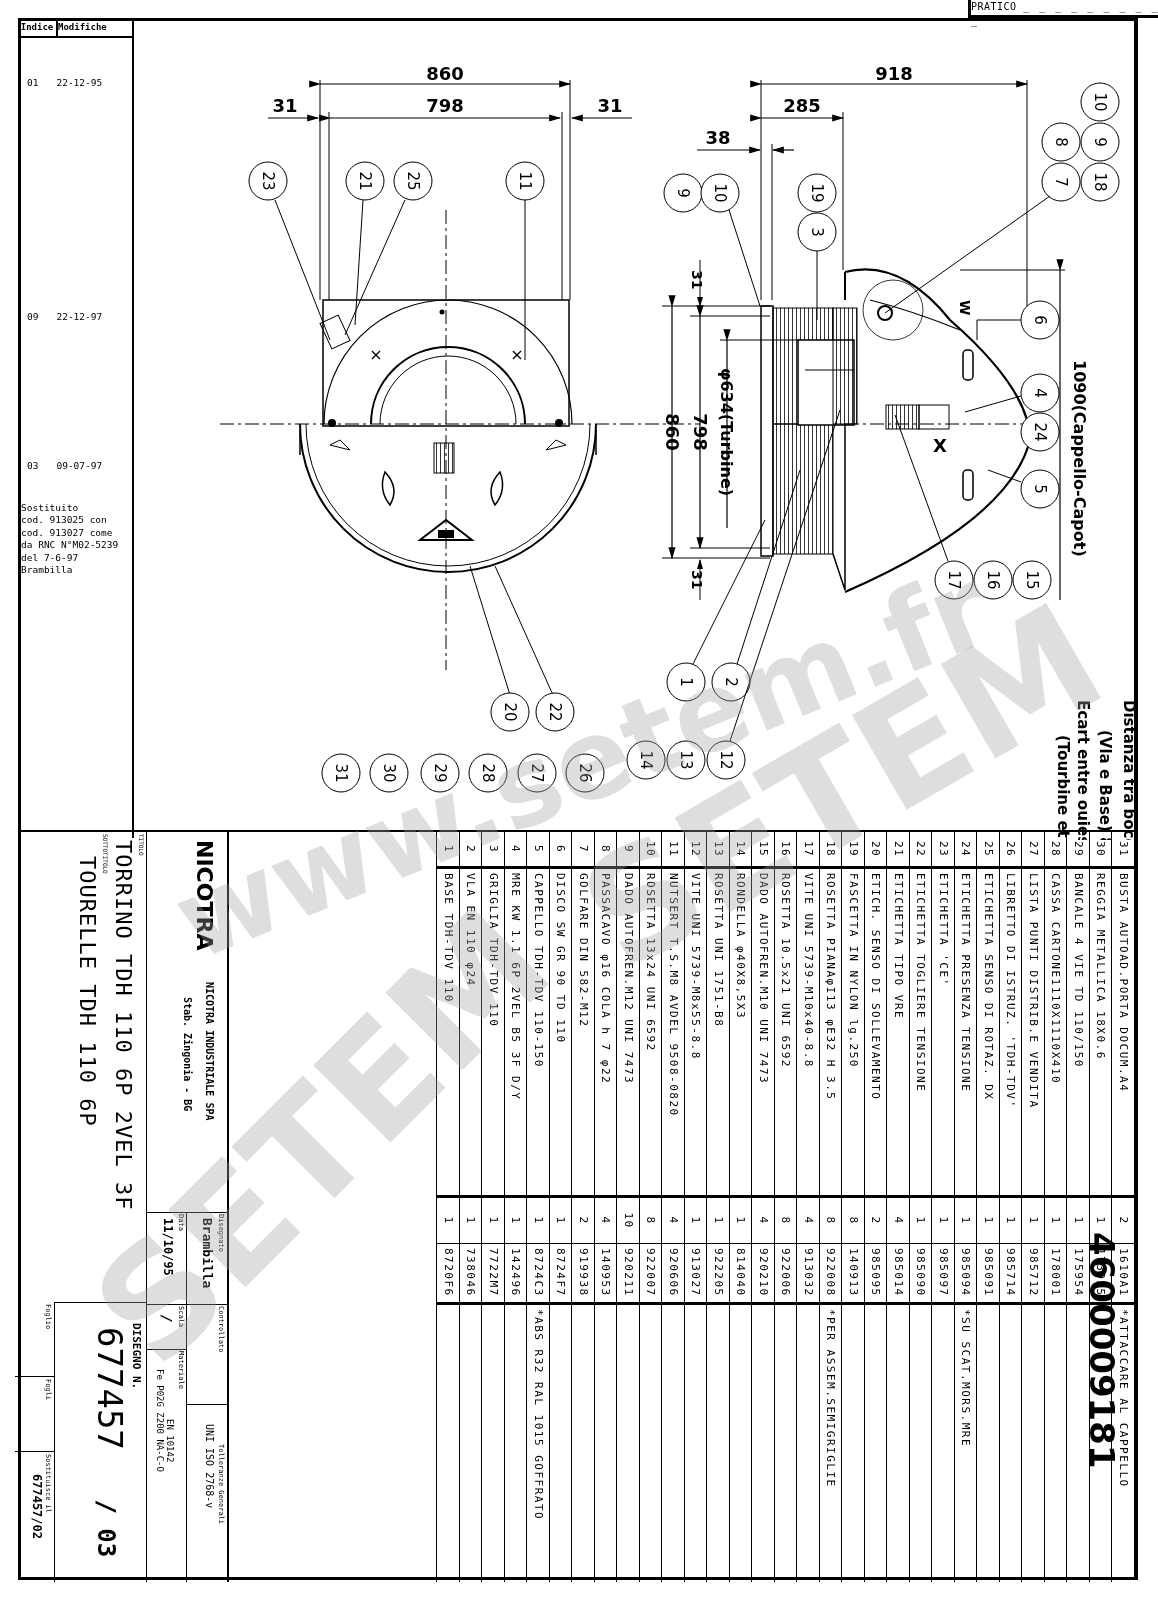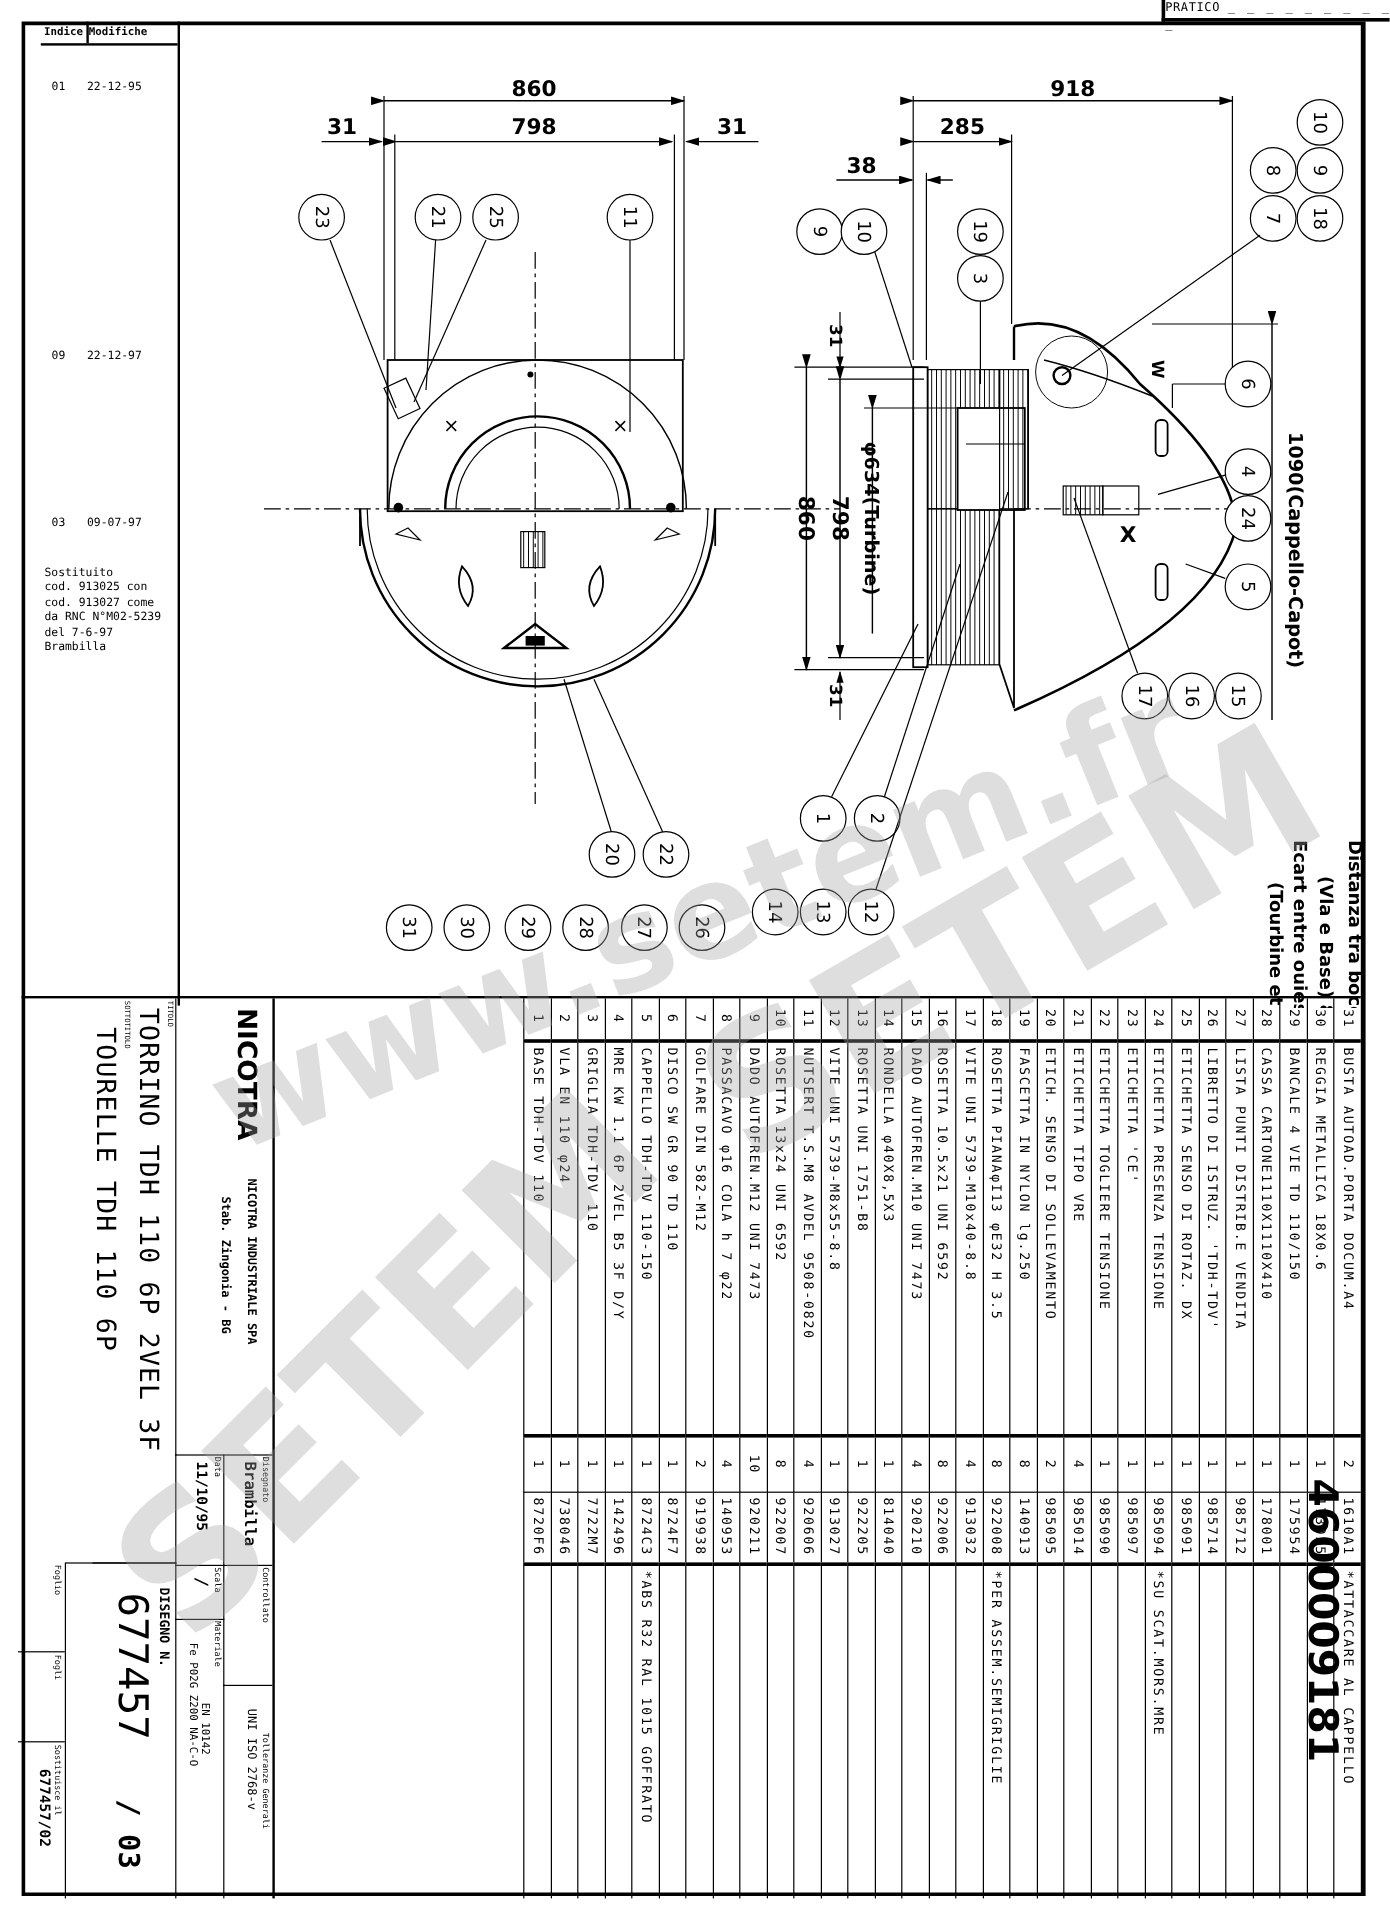--- a/index.html
+++ b/index.html
@@ -3,25 +3,25 @@
 <meta charset="utf-8">
 <style>
   html,body{margin:0;padding:0;background:#fff;}
   body{width:1158px;height:1600px;position:relative;overflow:hidden;font-family:"DejaVu Sans Mono","Liberation Mono",monospace;color:#000;}
   .abs{position:absolute;}
   .frame{position:absolute;left:18px;top:18px;width:1120px;height:1562px;border:3px solid #000;border-right-width:4px;box-sizing:border-box;}
   .topstrip{position:absolute;left:0;top:0;width:1158px;height:18px;}
   .pratico{position:absolute;left:968px;top:0;width:220px;height:18px;border-left:3px solid #000;border-bottom:3px solid #000;font-size:10px;line-height:14px;padding-left:0;box-sizing:border-box;letter-spacing:0.5px;}
   .pratico span.dash{letter-spacing:2px;}
   
-  .revcol{position:absolute;left:18px;top:18px;width:114px;height:820px;border-right:2px solid #000;margin-left:16px;}
+  .revcol{position:absolute;left:18px;top:18px;width:114px;height:820px;border-right:2px solid #000;}
   .revhead{display:flex;height:18px;border-bottom:2px solid #000;font-size:9px;line-height:18px;font-weight:bold;}
   .revhead .c1{width:38px;border-right:2px solid #000;text-align:center;}
   .revhead .c2{flex:1;}
-  .rev{font-size:9.5px;line-height:12.5px;padding:4px 3px 0 3px;white-space:pre-wrap;}
+  .rev{font-size:9.5px;line-height:12.5px;padding:14px 3px 0 3px;white-space:pre-wrap;}
   .rev .rh{display:flex;gap:18px;padding-left:6px;margin-bottom:4px;}
   svg text{font-family:"DejaVu Sans","Liberation Sans",sans-serif;}
   
   .bottom{position:absolute;left:18px;top:830px;width:1116px;height:750px;border-top:2px solid #000;}
   .rot{position:absolute;left:0;top:0;width:750px;height:1116px;transform-origin:0 0;transform:translate(1116px,0) rotate(90deg);}
   
   .bomtable{position:absolute;left:0;top:0;width:750px;border-collapse:collapse;table-layout:fixed;font-size:11px;}
   .bomtable td{border-bottom:1px solid #000;height:21.5px;padding:0 4px;white-space:nowrap;overflow:hidden;letter-spacing:1.5px;}
   .bomtable td.pos{width:26px;text-align:center;border-right:3px solid #000;}
   .bomtable td.desc{width:318px;border-right:3px solid #000;}

